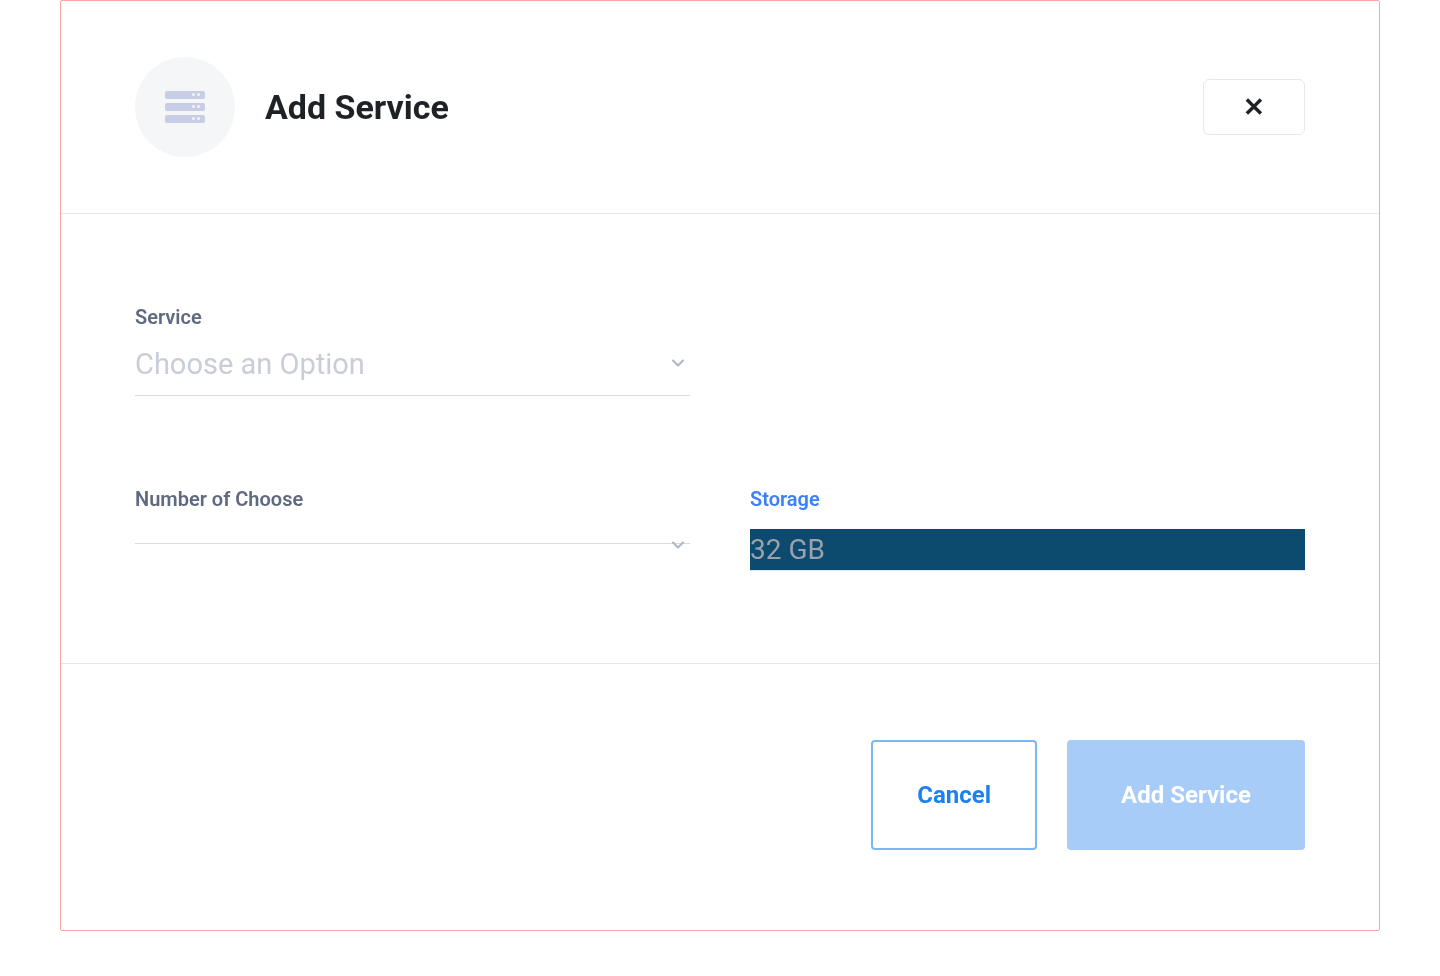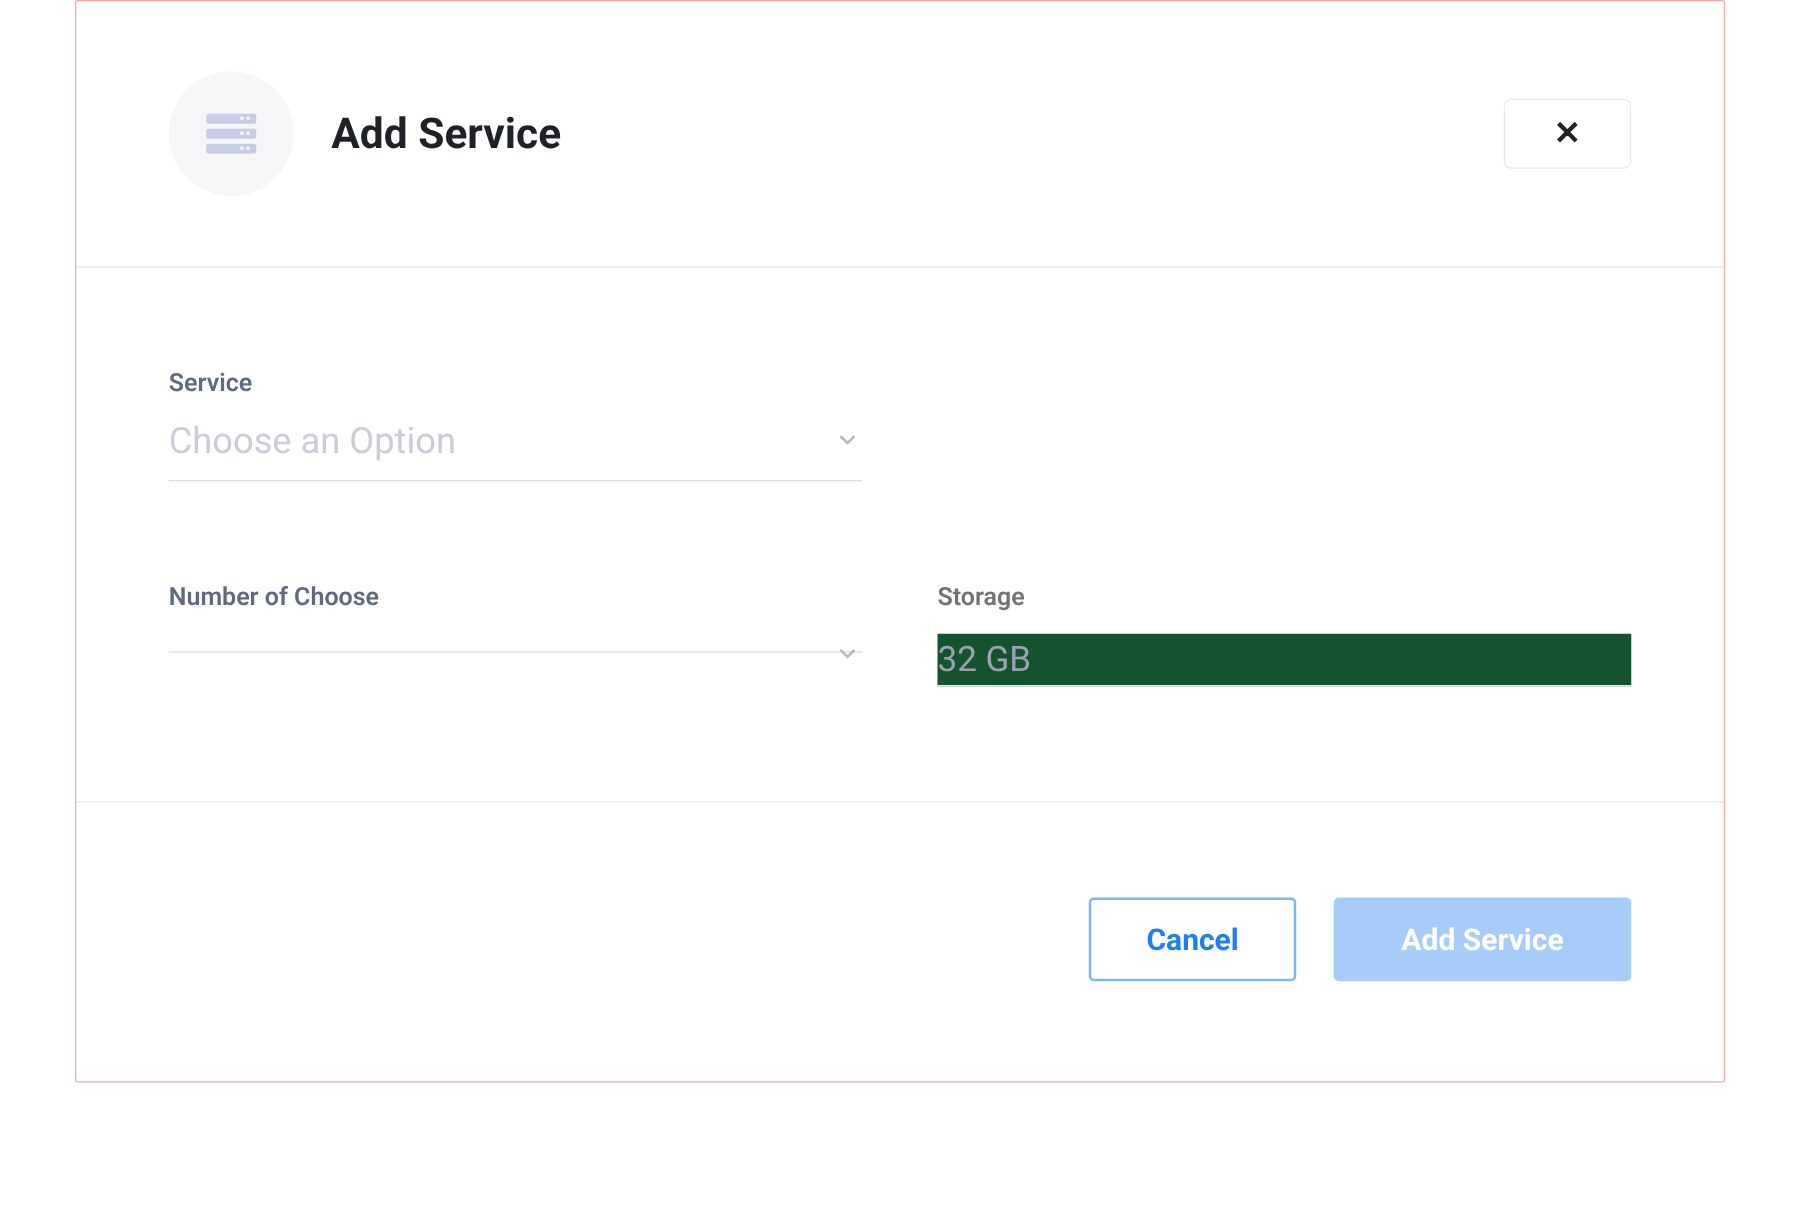--- a/index.html
+++ b/index.html
@@ -88,22 +88,23 @@
     grid-template-columns: 1fr 1fr;
     column-gap: 60px;
     row-gap: 80px;
   }
   .field { display: flex; flex-direction: column; }
   .field-label {
     font-size: 20px;
     font-weight: 600;
     color: #5f6a80;
     margin-bottom: 18px;
-  }
-  .field-label.disabled { color: #737373; }
+    margin-top: 11px;
+  }
+  .field-label.disabled { color: #3b82f6; }
 
   .select-control {
     position: relative;
     border-bottom: 1px solid #d8dbe3;
     padding: 0 30px 14px 0;
     cursor: pointer;
   }
   .select-value {
     font-size: 29px;
     color: #1e2126;
@@ -112,38 +113,38 @@
   .chevron {
     position: absolute;
     right: 2px;
     top: 6px;
   }
   .chevron svg { width: 20px; height: 20px; }
   .chevron path { stroke: #b0b6c6; stroke-width: 2.5; fill: none; stroke-linecap: round; stroke-linejoin: round; }
   .chevron.faint path { stroke: #d6dae4; }
 
   .readonly-control {
-    background: #14532d;
+    background: #0c4a6e;
     border-bottom: 1px solid #e2e4e9;
     padding: 4px 8px 4px 0;
   }
   .readonly-value {
     font-size: 28px;
     color: #9aa1b0;
   }
 
   
   .dialog-footer {
     display: flex;
     justify-content: flex-end;
     gap: 30px;
     padding: 76px 74px 80px 74px;
   }
   .btn {
-    height: 67px;
+    height: 110px;
     padding: 0 44px;
     font-size: 24px;
     font-weight: 700;
     border-radius: 4px;
     display: inline-flex;
     align-items: center;
     justify-content: center;
     cursor: pointer;
   }
   .btn-outline {

